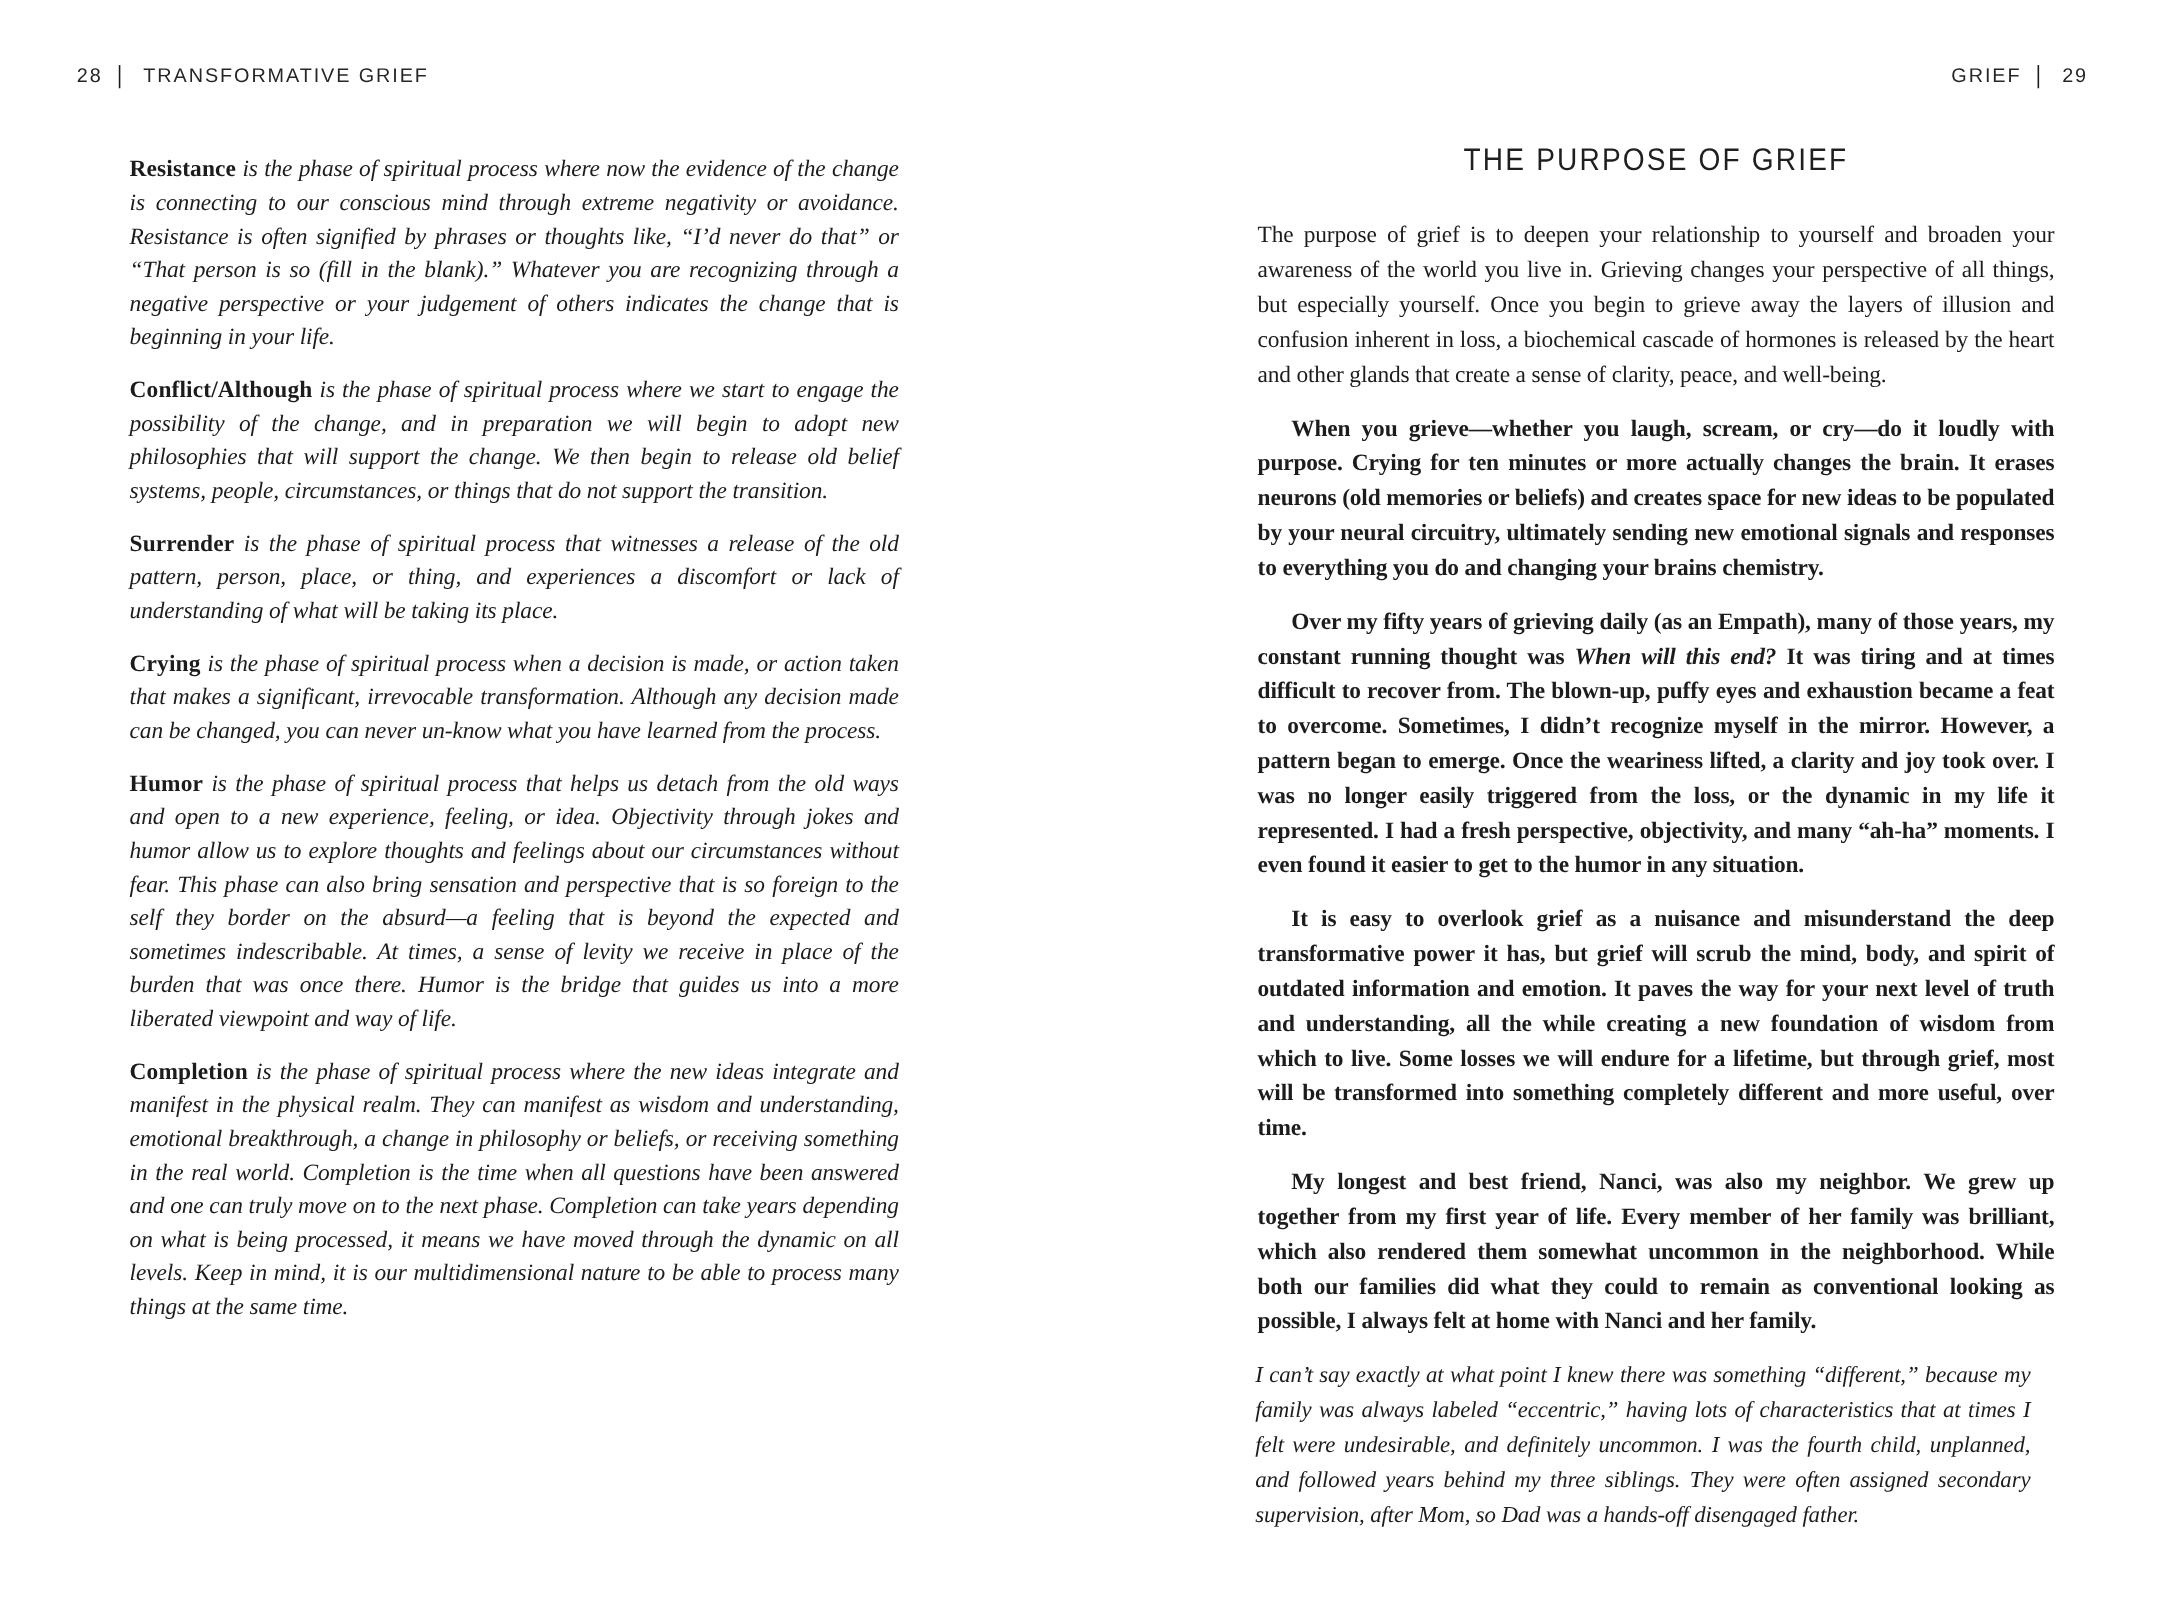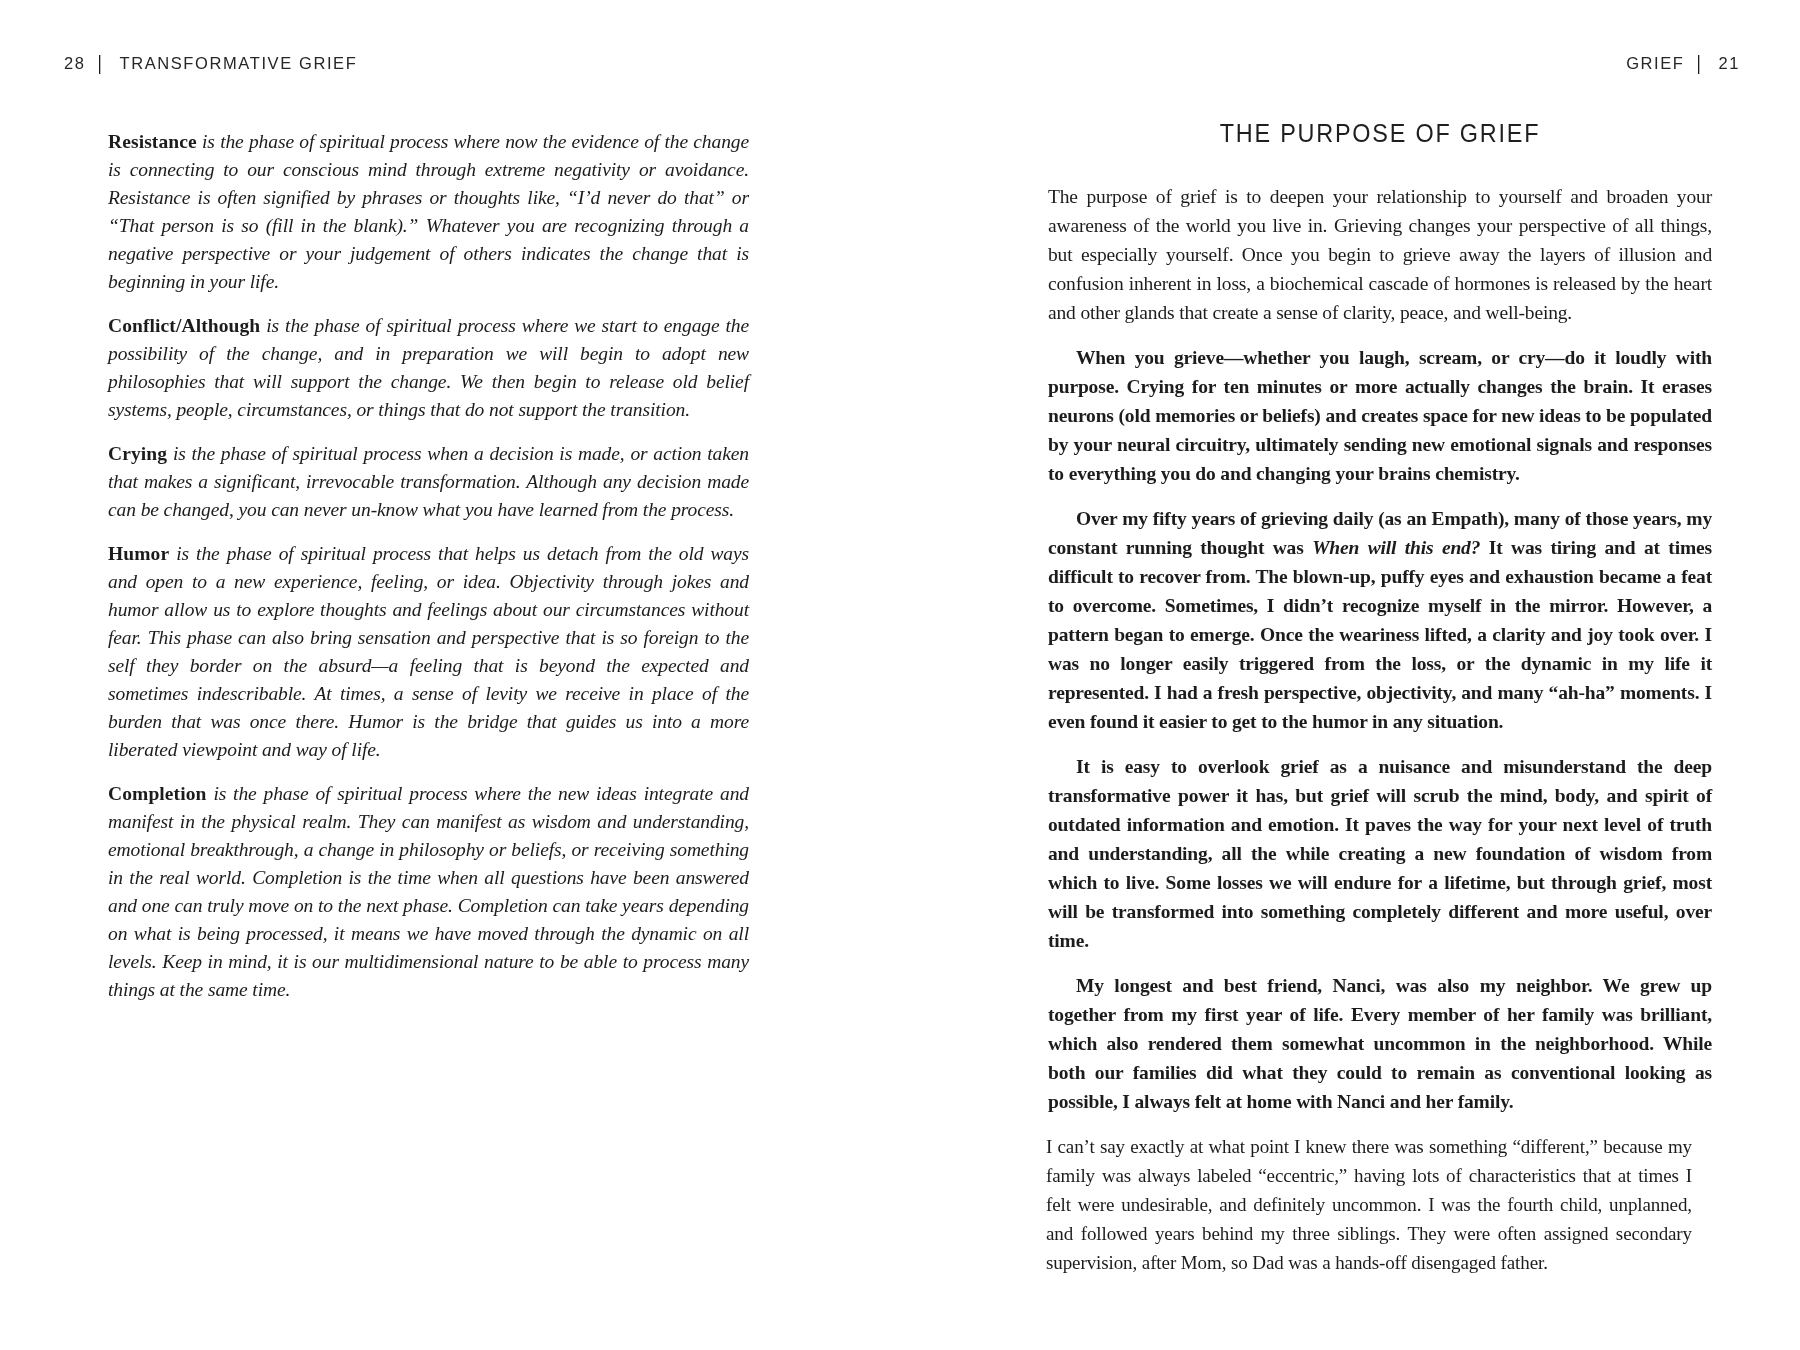--- a/index.html
+++ b/index.html
@@ -77,45 +77,47 @@
     margin: 16px;
     font-size: 19.5px;
     line-height: 29px;
     text-align: justify;
     letter-spacing: -0.15px;
   }
   .para.indent { text-indent: 28px; font-weight: bold; }
   .para em { font-style: italic; }
   .quote {
     margin: 11px 36px 0 14px;
+    font-style: italic;
     font-size: 19px;
     line-height: 29px;
     text-align: justify;
     letter-spacing: -0.1px;
   }
 </style>
 </head>
 <body>
 
 <div>
 
   <header class="running-head left">
     <span>28</span><span class="sep">|</span><span>TRANSFORMATIVE GRIEF</span>
   </header>
 
   <header class="running-head right">
-    <span>GRIEF</span><span class="sep">|</span><span>21</span>
+    <span>GRIEF</span><span class="sep">|</span><span>29</span>
   </header>
 
   <main class="page-left">
     <div>
   <p class="def"><b class="term">Resistance</b> <span class="def-body">is the phase of spiritual process where now the evidence of the change is connecting to our conscious mind through extreme negativity or avoidance. Resistance is often signified by phrases or thoughts like, “I’d never do that” or “That person is so (fill in the blank).” Whatever you are recognizing through a negative perspective or your judgement of others indicates the change that is beginning in your life.</span></p>
 
   <p class="def"><b class="term">Conflict/Although</b> <span class="def-body">is the phase of spiritual process where we start to engage the possibility of the change, and in preparation we will begin to adopt new philosophies that will support the change. We then begin to release old belief systems, people, circumstances, or things that do not support the transition.</span></p>
 
+  <p class="def"><b class="term">Surrender</b> <span class="def-body">is the phase of spiritual process that witnesses a release of the old pattern, person, place, or thing, and experiences a discomfort or lack of understanding of what will be taking its place.</span></p>
 
   <p class="def"><b class="term">Crying</b> <span class="def-body">is the phase of spiritual process when a decision is made, or action taken that makes a significant, irrevocable transformation. Although any decision made can be changed, you can never un-know what you have learned from the process.</span></p>
 
   <p class="def"><b class="term">Humor</b> <span class="def-body">is the phase of spiritual process that helps us detach from the old ways and open to a new experience, feeling, or idea. Objectivity through jokes and humor allow us to explore thoughts and feelings about our circumstances without fear. This phase can also bring sensation and perspective that is so foreign to the self they border on the absurd—a feeling that is beyond the expected and sometimes indescribable. At times, a sense of levity we receive in place of the burden that was once there. Humor is the bridge that guides us into a more liberated viewpoint and way of life.</span></p>
 
   <p class="def"><b class="term">Completion</b> <span class="def-body">is the phase of spiritual process where the new ideas integrate and manifest in the physical realm. They can manifest as wisdom and understanding, emotional breakthrough, a change in philosophy or beliefs, or receiving something in the real world. Completion is the time when all questions have been answered and one can truly move on to the next phase. Completion can take years depending on what is being processed, it means we have moved through the dynamic on all levels. Keep in mind, it is our multidimensional nature to be able to process many things at the same time.</span></p>
 </div>
   </main>
 
   <main class="page-right">

